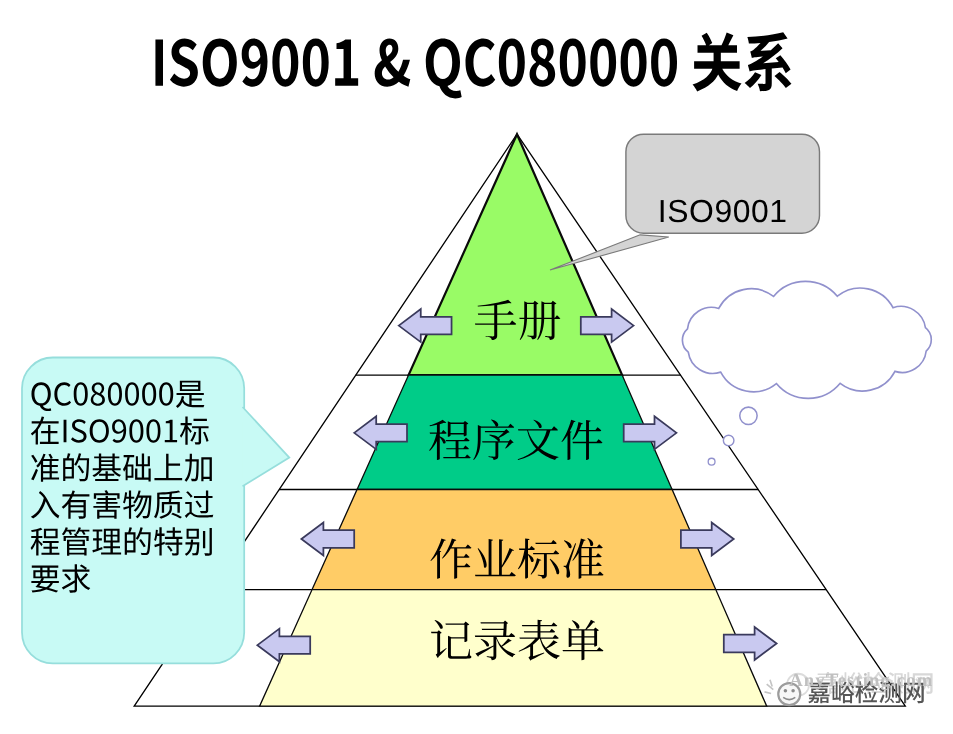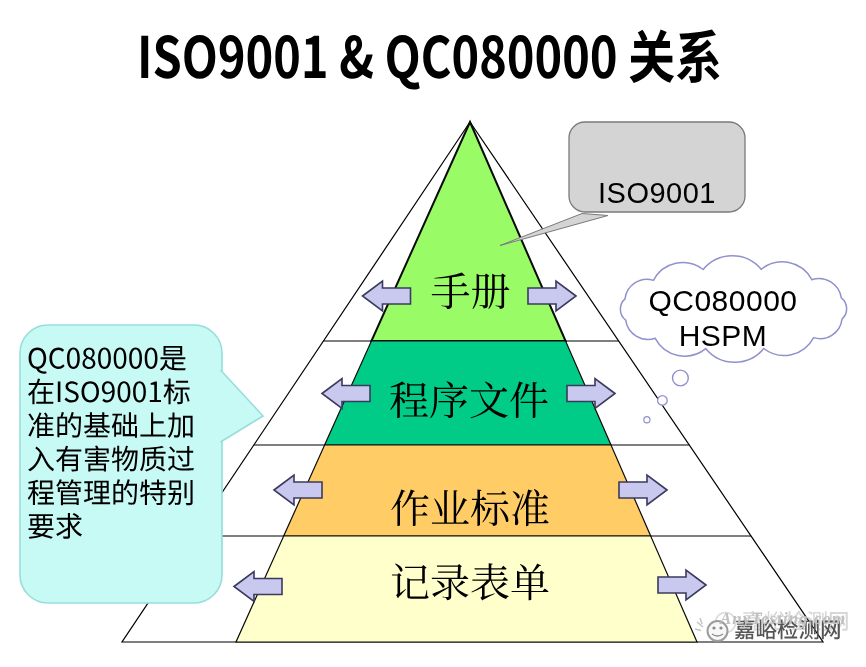--- a/index.html
+++ b/index.html
@@ -5,21 +5,21 @@
   html,body { margin:0; padding:0; background:#FFFFFF; }
   #slide { position:relative; width:866px; height:667px; background:#FFFFFF; overflow:hidden;
             font-family:"Liberation Sans","DejaVu Sans",sans-serif; }
   #diagram { position:absolute; left:0; top:0; }
   .arrow { fill:#C9C9F0; stroke:#3A3A5C; stroke-width:1.6; stroke-linejoin:miter; }
   .thin  { stroke:#000000; stroke-width:1.2; }
   .ovl { position:absolute; text-align:center; color:#000000; }
   #qms-text  { left:569px; top:132px; width:176px; font-size:29px; line-height:35px; letter-spacing:0.5px;margin-top:44px; }
   #hspm-text { left:610px; top:283px; width:226px; font-size:30px; line-height:35px; letter-spacing:0.5px; }
   #anytesting { left:710px; top:610px; width:146px; font-size:17px; line-height:18px;
-                 font-family:"Liberation Serif","DejaVu Serif",serif; font-style:italic; font-weight:bold;
+                 font-family:"Liberation Serif","DejaVu Serif",serif; font-weight:bold;
                  color:#C0C0C0; letter-spacing:1px; }
   #hidden-cjk { position:absolute; width:0; height:0; overflow:hidden; opacity:0; }
 </style>
 </head>
 <body>
 
 <div id="slide">
   <svg id="diagram" width="866" height="667" viewBox="0 0 866 667">
     <g>
       <path class="thin" fill="#FFFFFF" d="M470.0,122.0 L823.0,642.0 L122.0,642.0 Z"></path>
@@ -82,24 +82,20 @@
       <circle cx="714" cy="628" r="1.6" fill="#8A8A8A"></circle>
       <circle cx="721" cy="628" r="1.6" fill="#8A8A8A"></circle>
       <path fill="none" stroke="#8A8A8A" stroke-width="1.4" d="M712,634 Q717.5,638 723,634"></path>
       <path fill="none" stroke="#C4C4C4" stroke-width="1.5" d="M697,622 L703,627 M700,618 L702,624 M695,629 L701,630.5"></path>
     </g>
   </svg>
 
   <div class="ovl" id="qms-text">
     <div>ISO9001</div>
   </div>
-  <div class="ovl" id="hspm-text">
-    <div>QC080000</div>
-    <div>HSPM</div>
-  </div>
   <div class="ovl" id="anytesting">AnyTesting.com</div>
 
   <div id="hidden-cjk" aria-hidden="true">
     
     
     
     
     
     
     

